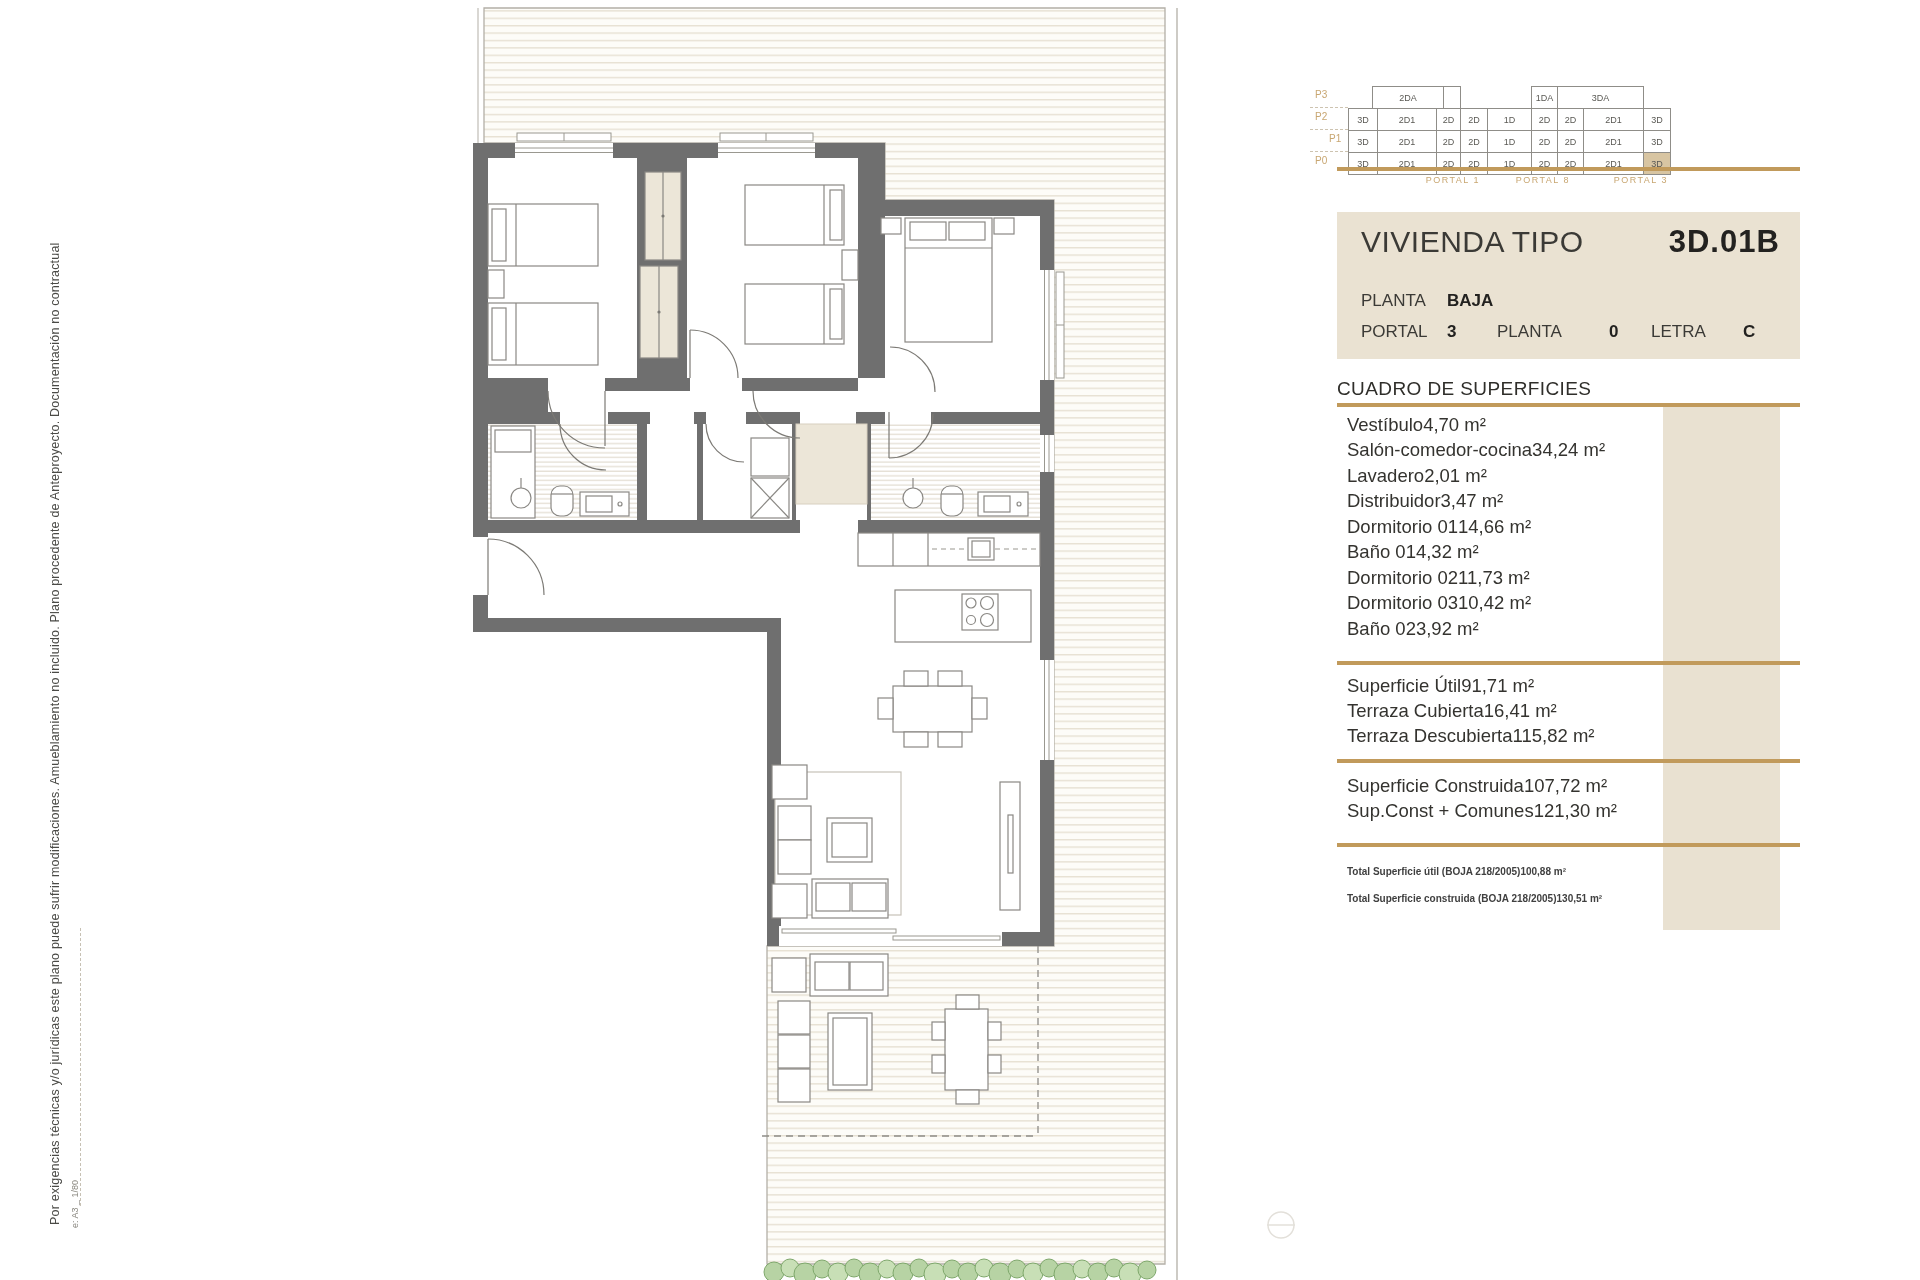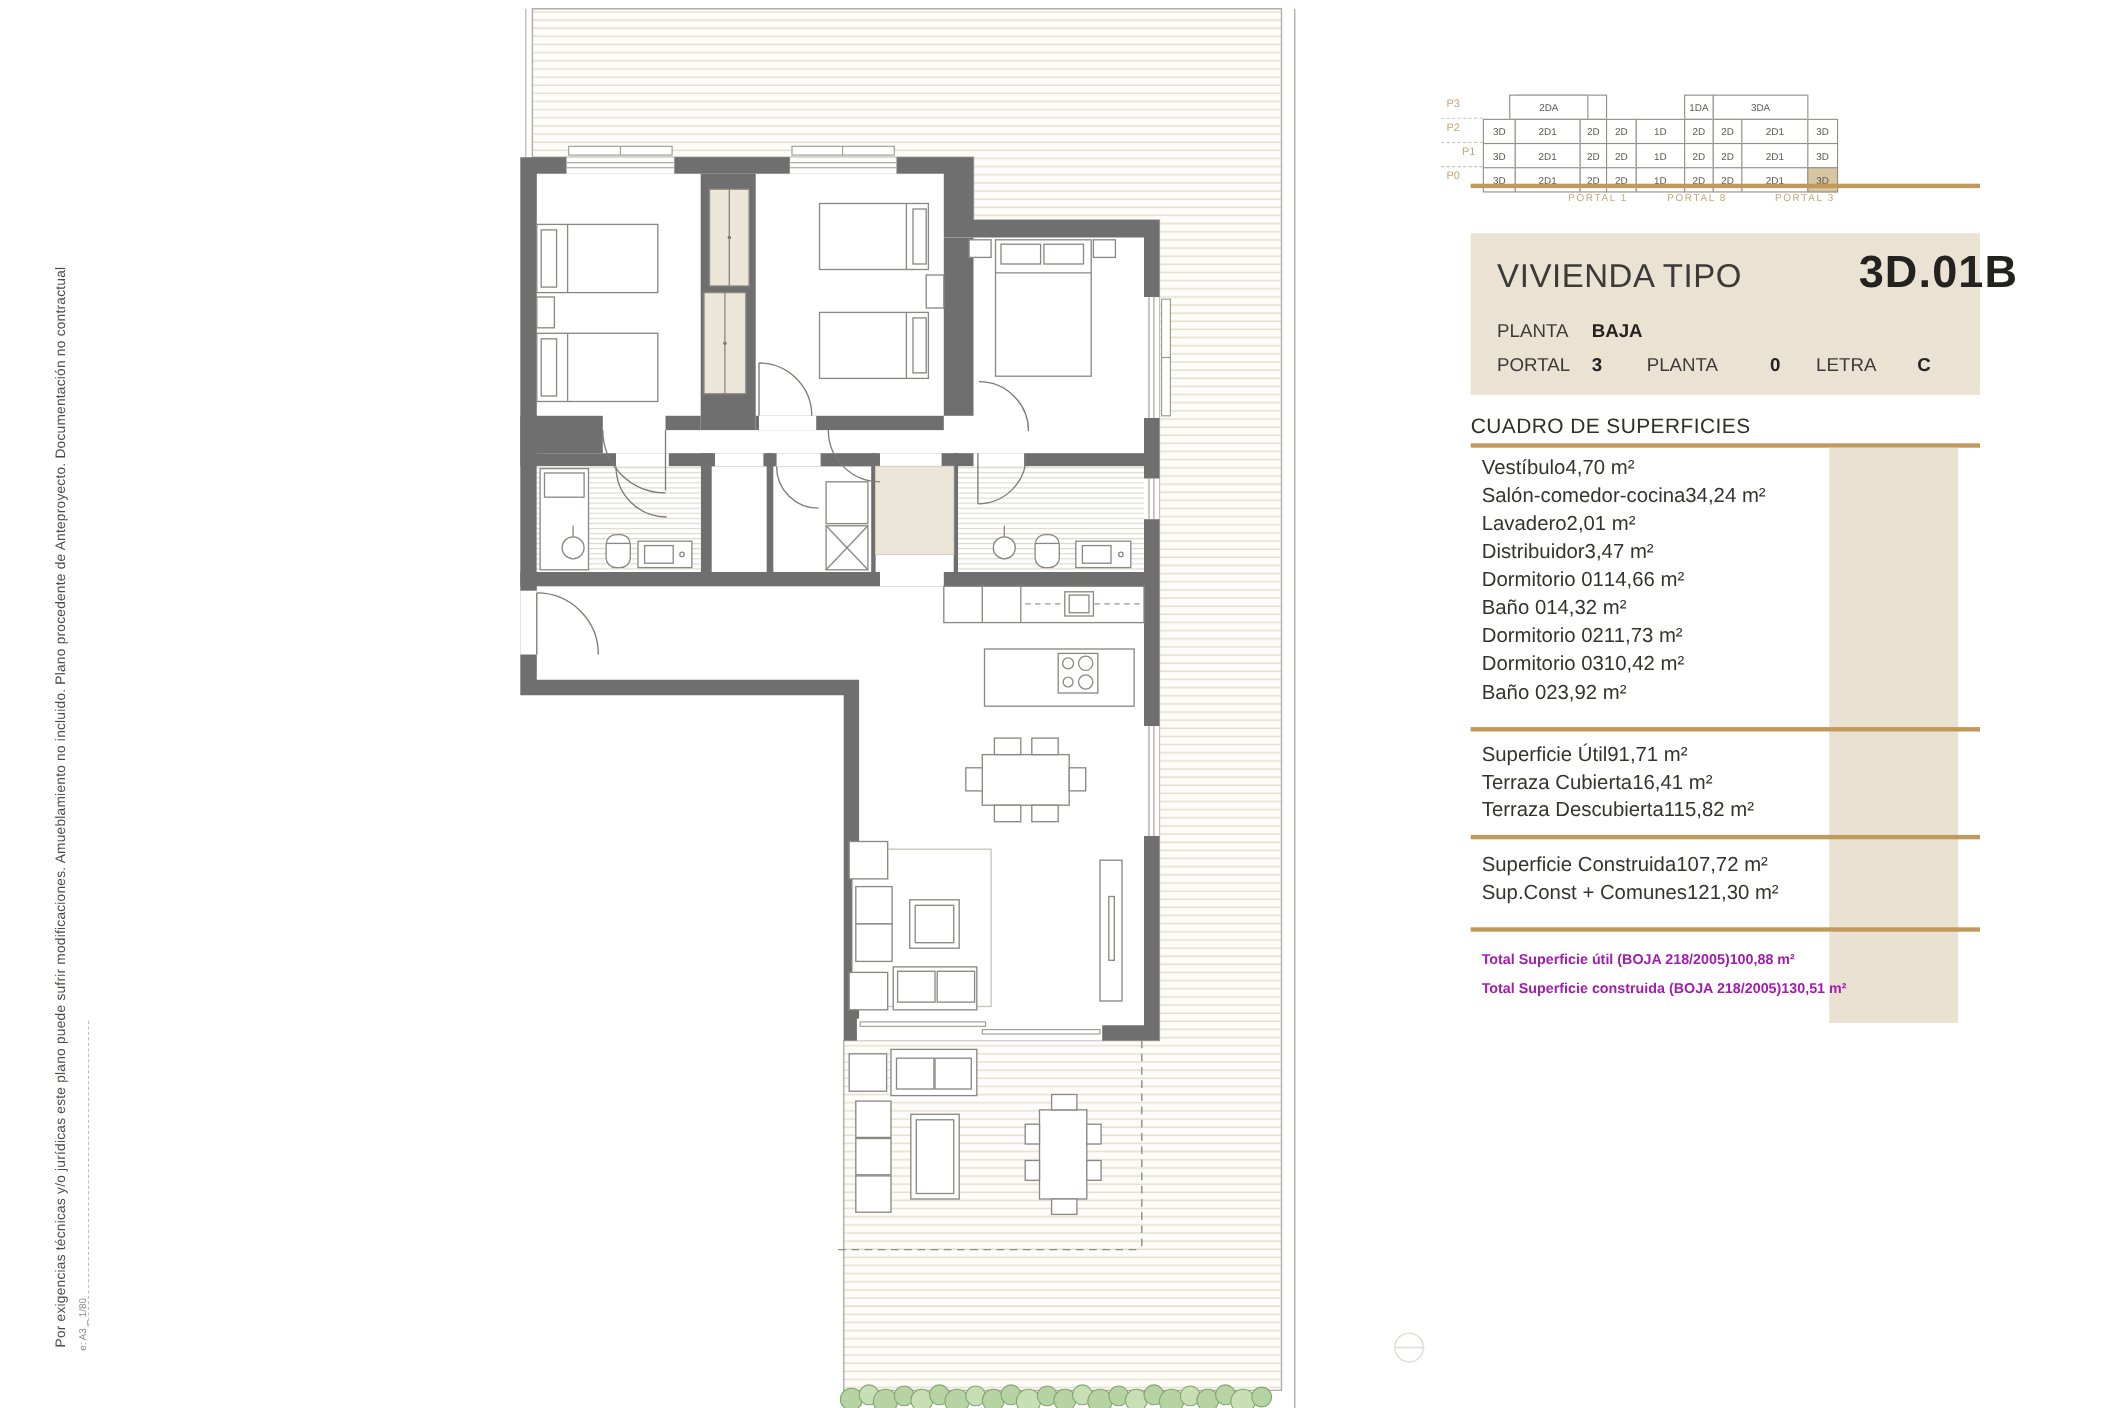--- a/index.html
+++ b/index.html
@@ -17,30 +17,30 @@
            display:flex;align-items:center;justify-content:center;font-size:9px;color:#5a5954;height:23px;}
   .kp-cell.hl{background:#d8c5a2;}
   .kp-label{position:absolute;font-size:10px;color:#c8a671;width:30px;}
   .kp-dash{position:absolute;width:38px;height:0;border-top:1px dashed #cdc3b0;}
   .kp-portal{position:absolute;font-size:9px;color:#c8a671;letter-spacing:1.5px;width:120px;text-align:right;}
   .gold-bar{background:#c19a5b;height:4px;width:463px;left:1337px;}
   
   .title-box{left:1337px;top:212px;width:463px;height:147px;background:#eae2d2;}
   .vt-row{left:1361px;display:flex;align-items:baseline;}
   .vt-title{font-size:30px;color:#3b3a36;letter-spacing:.5px;}
-  .vt-code{font-size:41px;font-weight:bold;color:#232220;margin-left:73px;letter-spacing:1px;}
+  .vt-code{font-size:31px;font-weight:bold;color:#232220;margin-left:52px;letter-spacing:1px;}
   .lbl-row{left:1361px;font-size:17px;color:#3b3a36;display:flex;}
   .lbl-row b{color:#232220;}
   
   .sf-title{left:1337px;top:378px;font-size:19px;color:#2f2e2a;letter-spacing:.4px;}
   .beige-col{left:1663px;top:407px;width:117px;height:523px;background:#e9e1d1;}
   .srow{left:1337px;width:443px;height:26px;display:flex;align-items:center;}
   .srow .l{padding-left:10px;font-size:18.5px;}
   .srow .v{padding-right:10px;font-size:18.5px;}
-  .srow.small .l,.srow.small .v{font-size:13px;font-weight:bold;color:#a21caf;}
+  .srow.small .l,.srow.small .v{font-size:10px;font-weight:bold;color:#404040;}
   svg{position:absolute;left:0;top:0;}
 </style>
 </head>
 <body>
 
 <svg width="1920" height="1280" viewBox="0 0 1920 1280">
   <defs>
     <pattern id="deck" width="8" height="7.4" patternUnits="userSpaceOnUse">
       <rect width="8" height="7.4" fill="#fdfcf8"></rect>
       <line x1="0" y1="3.5" x2="8" y2="3.5" stroke="#e6dfd0" stroke-width="1.3"></line>

